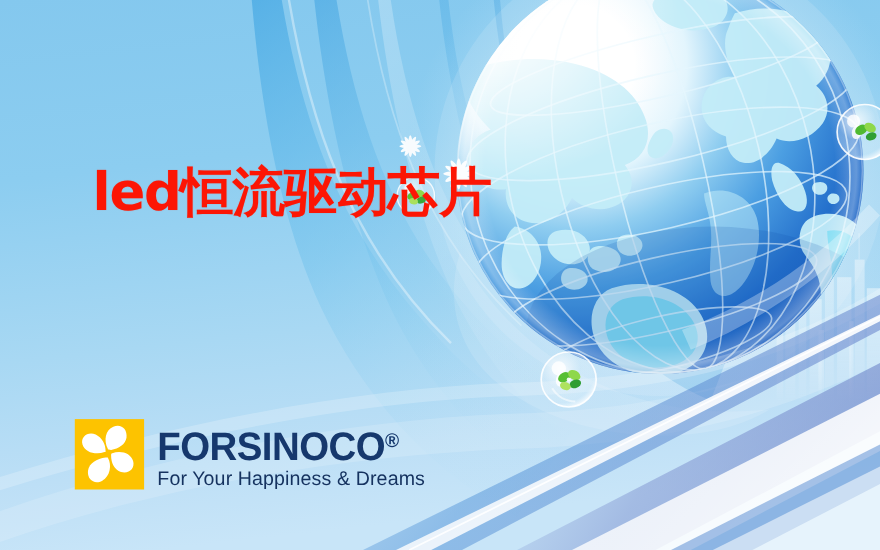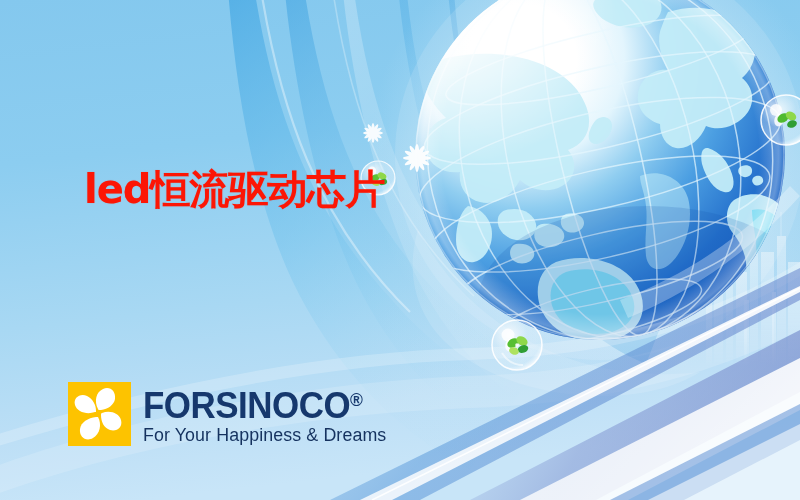--- a/index.html
+++ b/index.html
@@ -16,38 +16,38 @@
 
   
   .headline{
     position:absolute;
     left:0;top:0;
     color:#fc1605;
     white-space:nowrap;
     text-shadow:0 0 1px rgba(255,40,0,.35);
   }
   #hl1{
-    left:84px;top:166px;
-    font-size:40px;line-height:46px;
+    left:84px;top:152px;
+    font-size:48px;line-height:46px;
     font-weight:700;
     font-family:"DejaVu Sans","Liberation Sans",sans-serif;
     letter-spacing:-1px;
   }
   #hl2{
     left:98px;top:228px;
     font-size:42px;line-height:50px;
     font-weight:400;
     font-family:"DejaVu Serif","Liberation Serif",serif;
     letter-spacing:4px;
   }
 
   
   #logo{
     position:absolute;left:68px;top:381px;
-    display:flex;align-items:center;
+    display:flex;align-items:flex-start;
   }
   #logoMark{
     width:63px;height:64px;
     background:#fdc300;
     flex:0 0 auto;
     position:relative;
     box-shadow:0 0 0 0 rgba(0,0,0,0);
   }
   #logoMark svg{position:absolute;left:0;top:0;width:63px;height:64px;}
   #logoText{margin-left:12px;padding-top:1px;}

